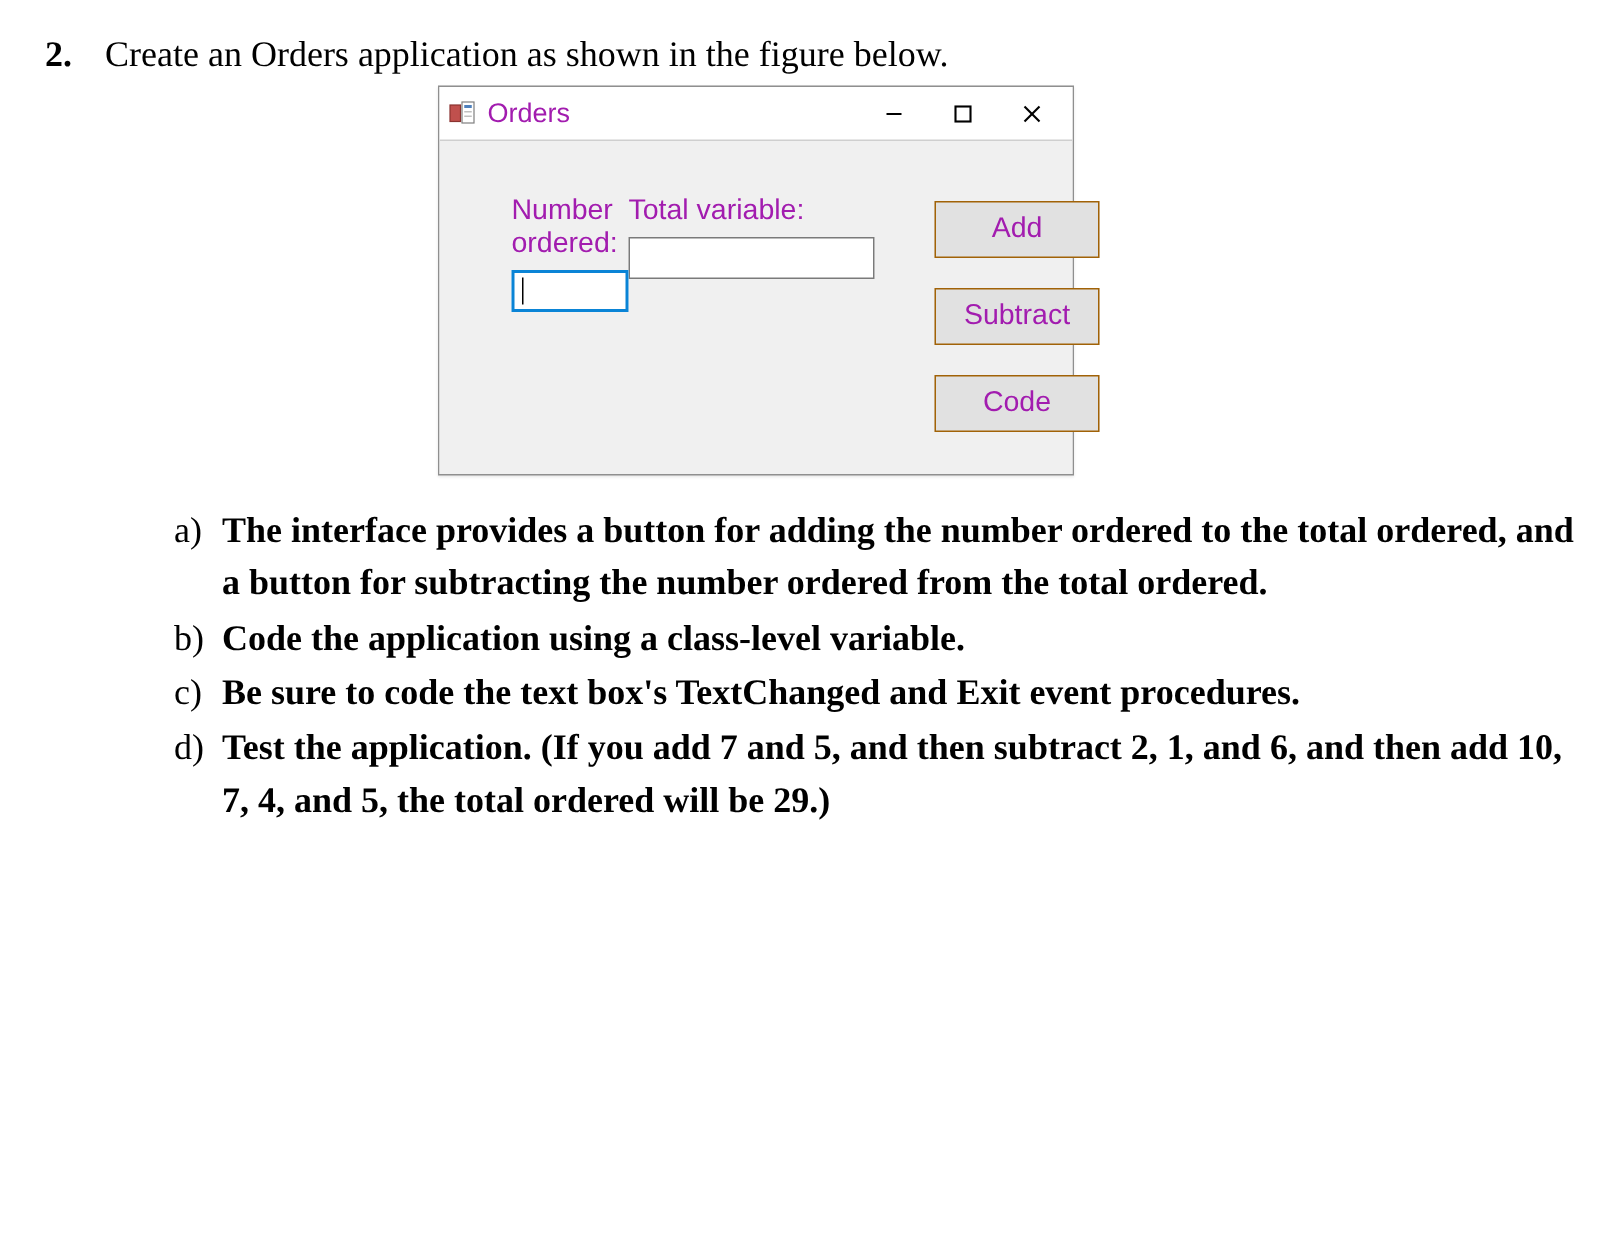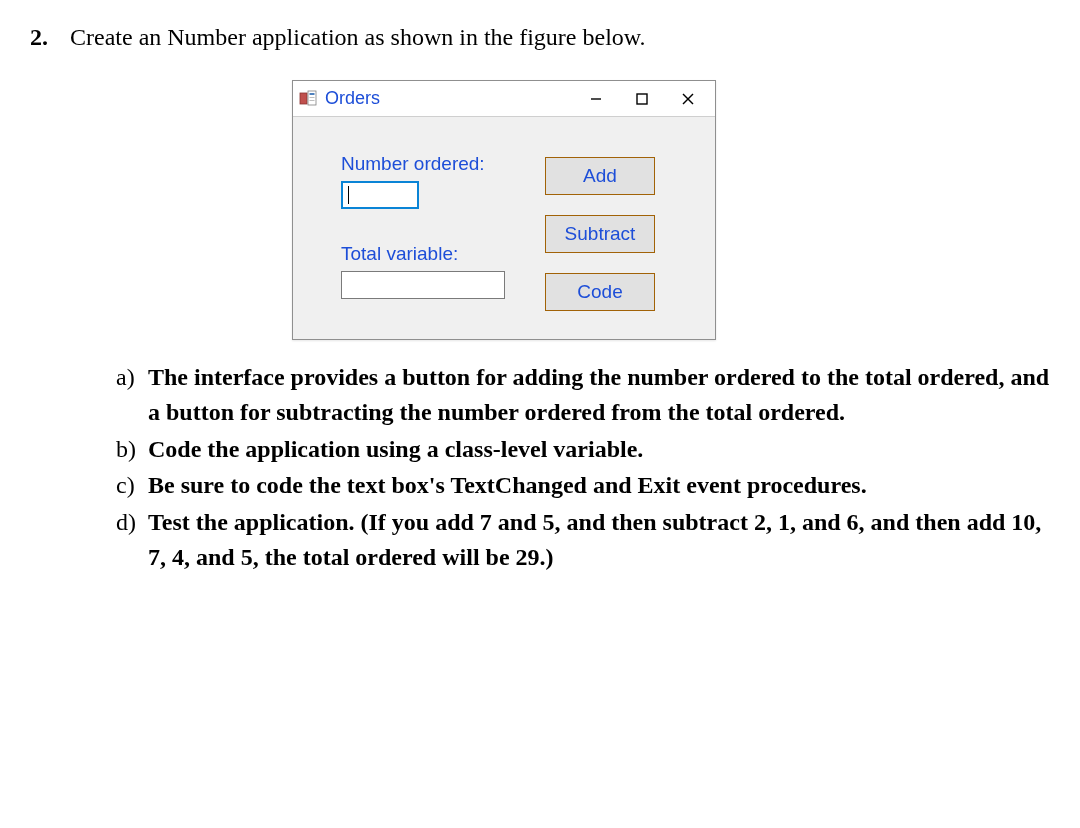--- a/index.html
+++ b/index.html
@@ -35,23 +35,22 @@
       justify-content: flex-start;
       padding-left: 222px;
       margin-bottom: 20px;
     }
     .window {
       width: 424px;
       border: 1px solid #8f8f8f;
       background: #f0f0f0;
       font-family: "Segoe UI", Tahoma, sans-serif;
       font-size: 18px;
-      color: #1d4ed8;
+      color: #a21caf;
       box-shadow: 0 1px 2px rgba(0,0,0,0.1);
-      margin-top: 23px;
     }
     .titlebar {
       display: flex;
       align-items: center;
       height: 36px;
       background: #fff;
       border-bottom: 1px solid #cfcfcf;
       padding: 0 4px 0 6px;
     }
     .app-icon {
@@ -83,21 +82,20 @@
       color: #000;
     }
     .client {
       padding: 36px 20px 28px 48px;
       display: flex;
       gap: 40px;
       background: #f0f0f0;
     }
     .col-left {
       display: flex;
-      flex-direction: column;
     }
     .group {
       margin-bottom: 34px;
     }
     .lbl {
       font-size: 19px;
       margin-bottom: 6px;
       display: block;
     }
     .textbox {
@@ -156,21 +154,21 @@
       flex: 1;
       font-weight: bold;
     }
   </style>
 </head>
 <body>
 
 <div class="question">
   <div class="q-number">2.</div>
   <div class="q-body">
-    <div class="intro">Create an Number application as shown in the figure below.</div>
+    <div class="intro">Create an Orders application as shown in the figure below.</div>
 
     <div class="window-wrap">
       <div class="window">
         <div class="titlebar">
           <span class="app-icon">
             <svg width="18" height="18" viewBox="0 0 18 18">
               <rect x="1" y="3" width="7" height="11" fill="#c0504d" stroke="#8a3330" stroke-width="0.8"></rect>
               <rect x="9" y="1" width="8" height="14" fill="#ffffff" stroke="#7f7f7f" stroke-width="0.8"></rect>
               <rect x="10.5" y="3" width="5" height="2" fill="#4f81bd"></rect>
               <rect x="10.5" y="7" width="5" height="1" fill="#bfbfbf"></rect>

